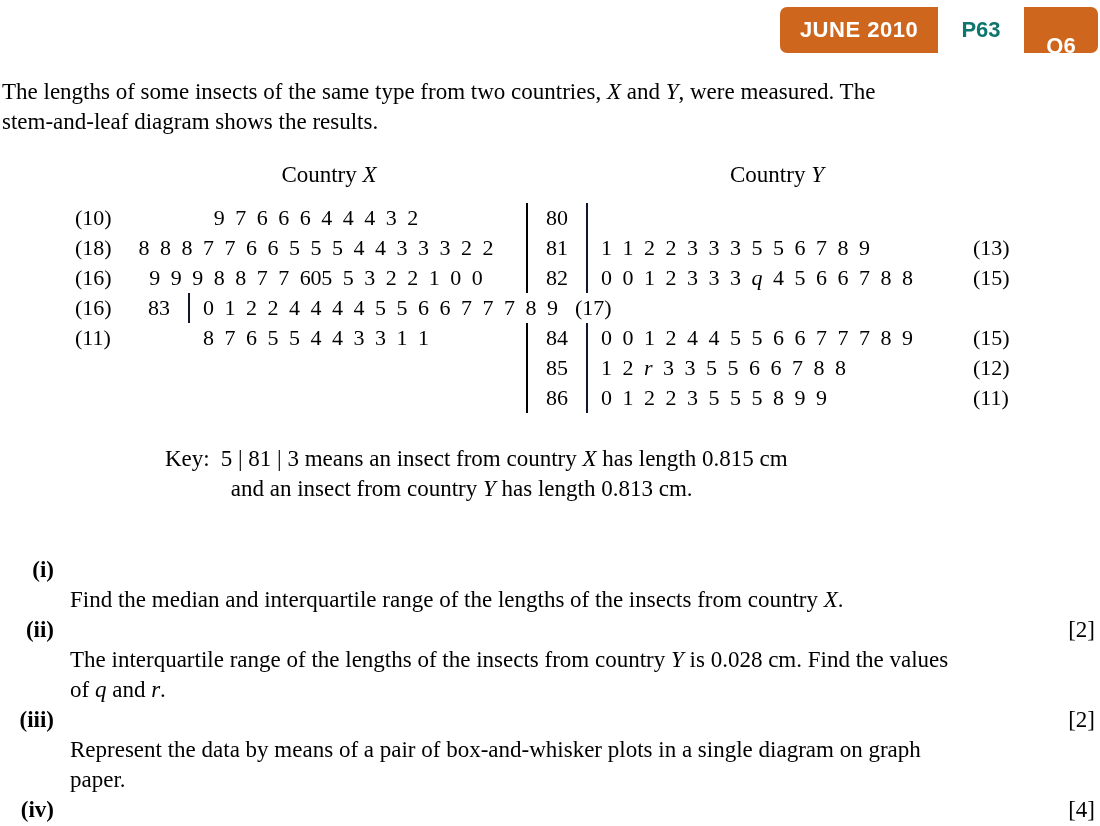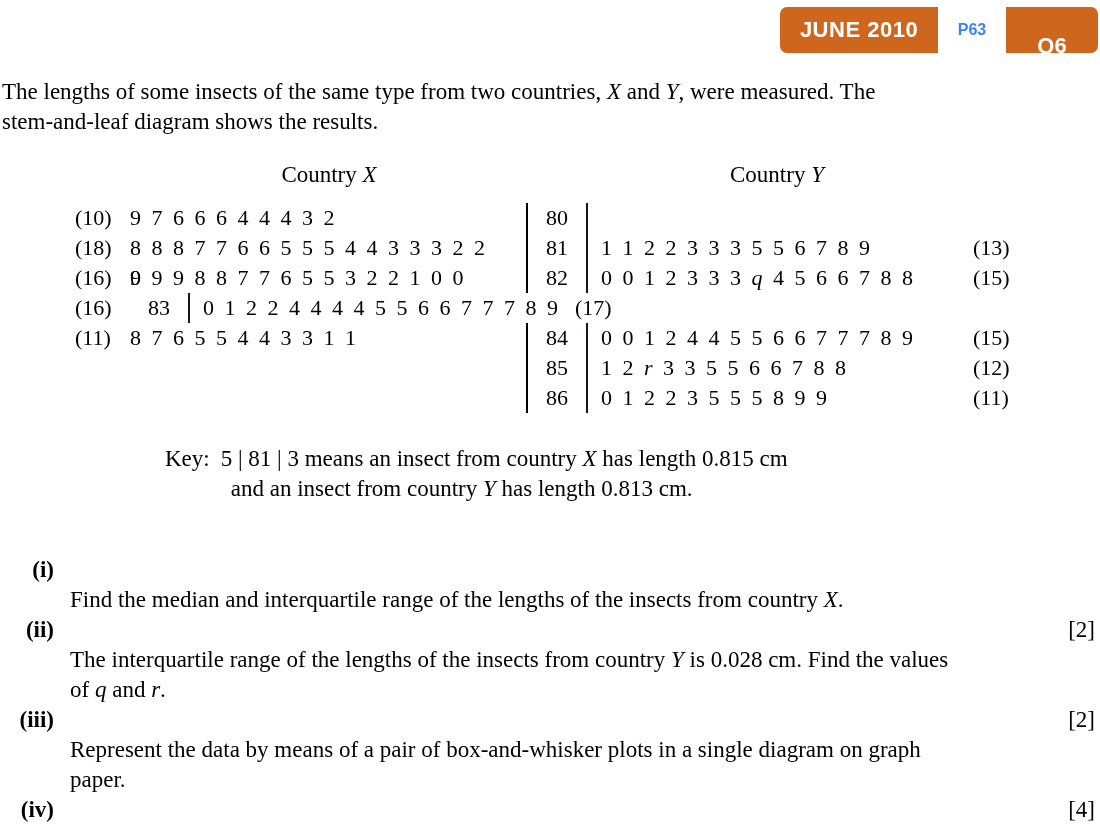--- a/index.html
+++ b/index.html
@@ -12,22 +12,22 @@
   i { font-style: italic; }
 
   
   .badge {
     position: absolute; left: 780px; top: 7px; width: 318px; height: 46px;
     display: flex; align-items: stretch; border-radius: 7px; overflow: hidden;
     font-family: "Liberation Sans", sans-serif; font-weight: 700;
   }
   .badge-session { width: 158px; display: flex; align-items: center; justify-content: center;
     color: #ffffff; font-size: 22px; letter-spacing: 0.5px; }
-  .badge-paper { width: 68px; display: flex; align-items: center; justify-content: center;
-    color: #3b82f6; font-size: 16px; }
+  .badge-paper { width: 86px; display: flex; align-items: center; justify-content: center;
+    color: #0f766e; font-size: 22px; }
   .badge-q { flex: 1; display: flex; align-items: center; justify-content: center;
     color: #ffffff; font-size: 22px; margin-top: 31px; }
 
   
   .intro {
     position: absolute; left: 2px; top: 54px; width: 1096px;
     font-size: 23px; line-height: 30px; text-align: justify; white-space: pre-line;
   }
 
   
@@ -36,21 +36,21 @@
     font-size: 23px; height: 30px; line-height: 30px;
   }
   .t-spacer1 { width: 130px; }
   .t-left  { width: 398px; text-align: center; }
   .t-spacer2 { width: 62px; }
   .t-right { width: 374px; text-align: center; }
 
   .sl-table { position: absolute; left: 0; top: 203px; width: 1100px; }
   .sl-row { display: flex; height: 30px; line-height: 30px; font-size: 22px; }
   .c-count  { width: 55px; margin-left: 75px; }
-  .c-left   { width: 398px; text-align: left; padding-right: 22px;
+  .c-left   { width: 398px; text-align: center; padding-right: 22px;
               letter-spacing: 2px; word-spacing: 1px; border-right: 2px solid #000; }
   .c-stem   { width: 60px; text-align: center; border-right: 2px solid #0f172a; }
   .c-right  { width: 374px; padding-left: 13px; letter-spacing: 2px; word-spacing: 1px; }
   .c-rcount { width: 70px; padding-left: 11px; }
 
   
   .key {
     position: absolute; left: 165px; top: 444px; display: flex;
     font-size: 23px; line-height: 30px;
   }

